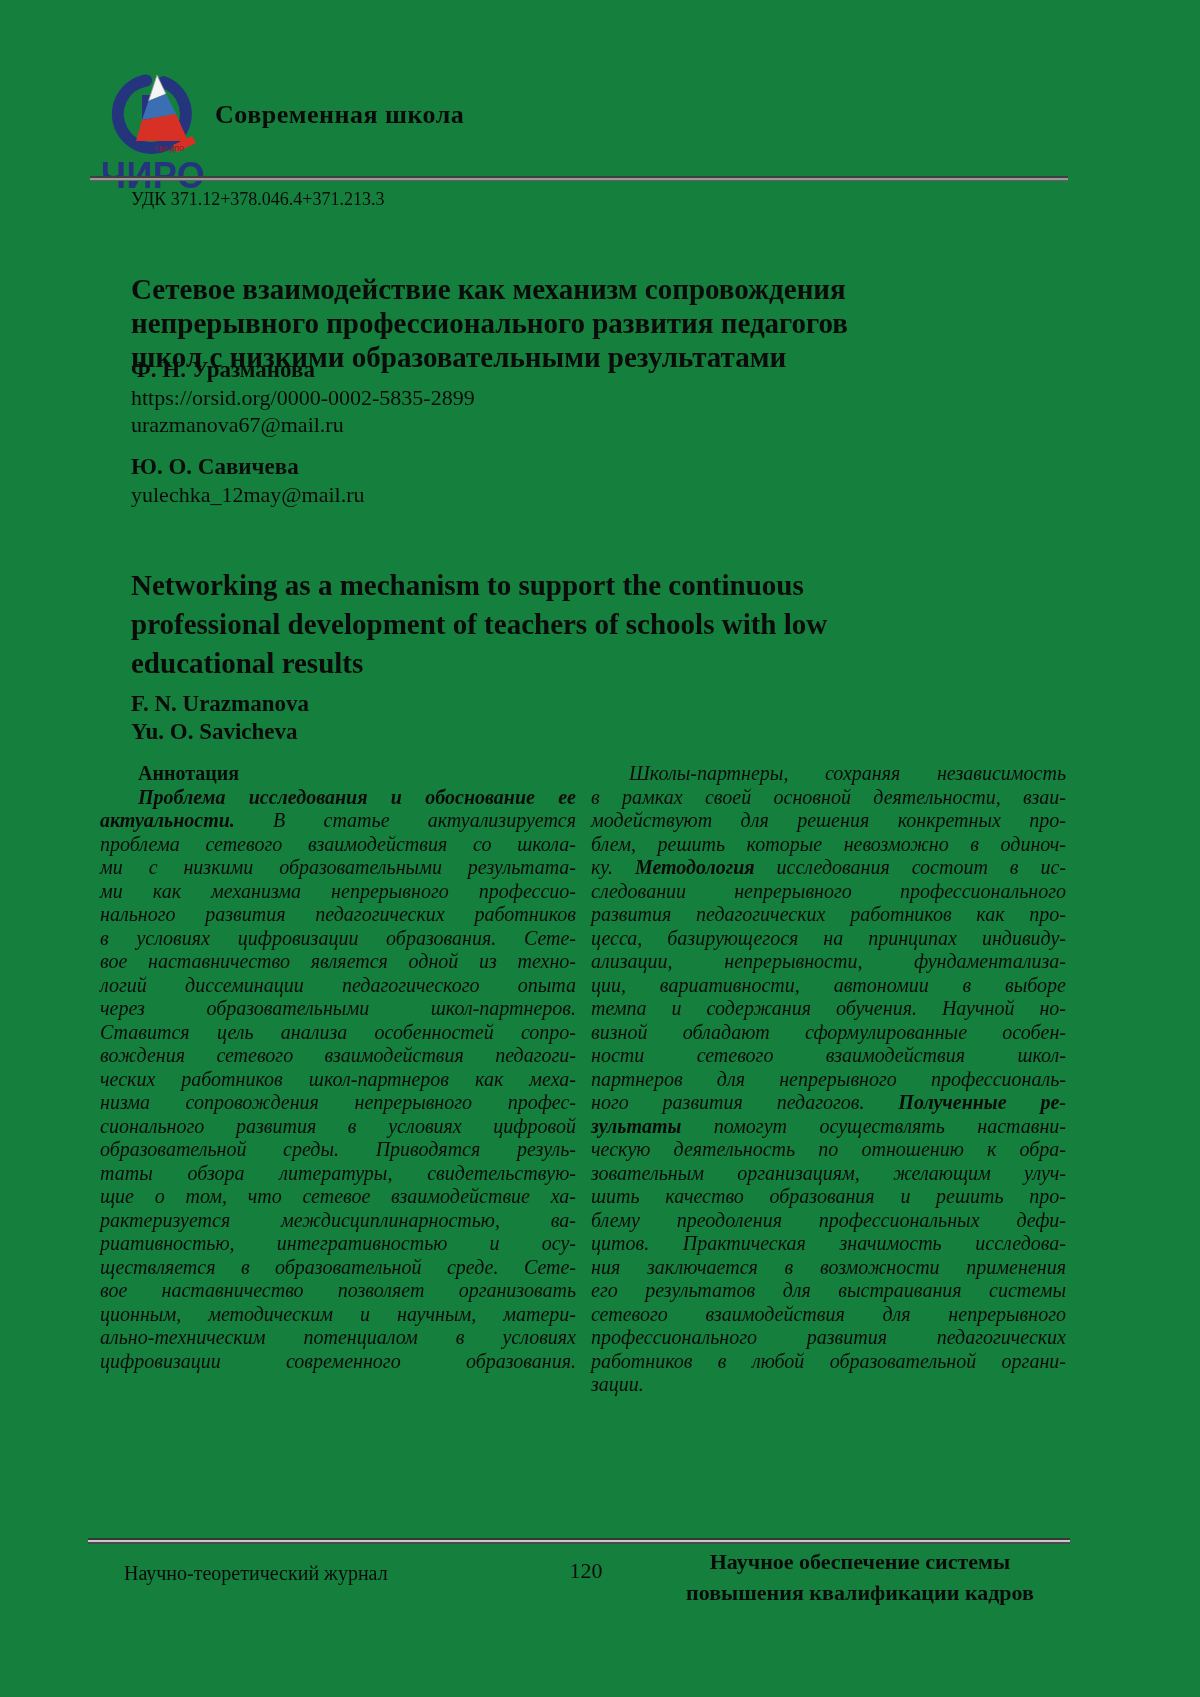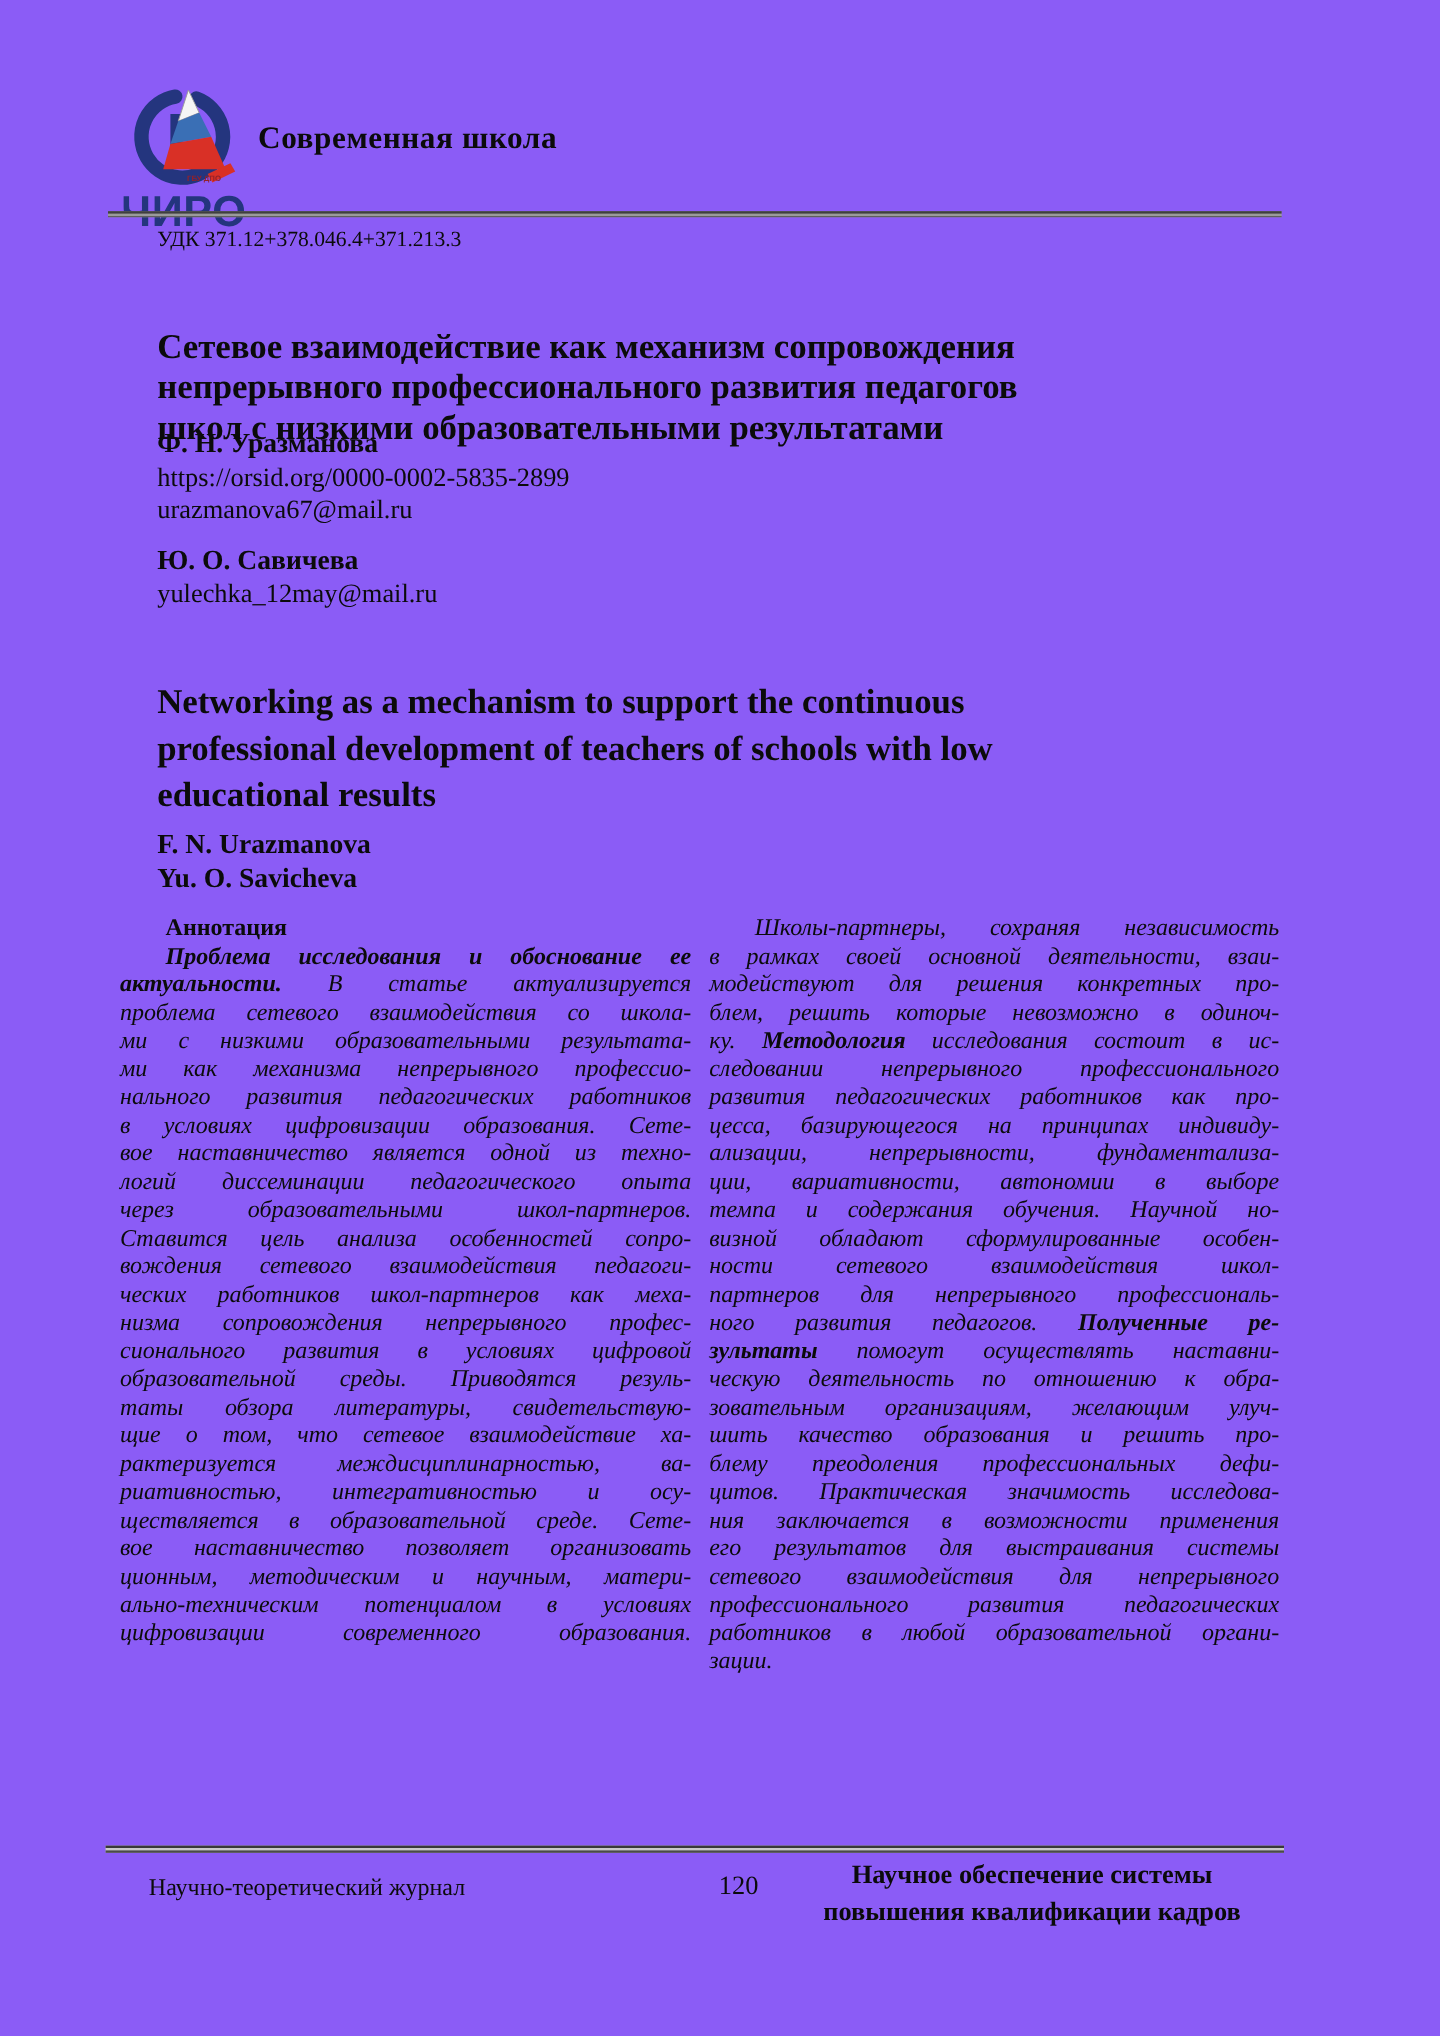--- a/index.html
+++ b/index.html
@@ -1,19 +1,19 @@
 <!DOCTYPE html>
 <html><head>
 <meta charset="utf-8">
 <style>
   html,body{margin:0;padding:0;background:#e9e9e9;}
   .page{
     position:relative;
     width:1200px;height:1697px;
-    background:#8b5cf6;
+    background:#15803d;
     margin:0 auto;
     font-family:"Liberation Serif","DejaVu Serif",serif;
     color:#0b0b0b;
     overflow:hidden;
   }
   .abs{position:absolute;}
 
   
   .journal-name{left:215px;top:100px;font-size:26px;font-weight:bold;letter-spacing:.5px;}
   .header-rule{left:90px;top:176px;width:978px;height:2px;background:#9a9a9a;
@@ -46,21 +46,21 @@
   .abs-line.indent{text-indent:38px;}
   .abs-line.line-left{-moz-text-align-last:left;text-align-last:left;}
   .st-i{font-style:italic;}
   .st-bi{font-style:italic;font-weight:bold;}
   .st-b{font-weight:bold;font-style:normal;}
 
   
   .footer-rule{left:88px;top:1538px;width:982px;height:2px;background:#c9c9c9;
     border-top:2px solid #383838;border-bottom:2px solid #4a4a4a;}
   .footer-left{left:124px;top:1562px;font-size:20px;text-align:center;}
-  .footer-page{left:540px;top:1558px;width:92px;font-size:22px;text-align:right;font-family:Liberation Serif, serif;}
+  .footer-page{left:540px;top:1558px;width:92px;font-size:22px;text-align:center;font-family:Liberation Serif, serif;}
   .footer-right{left:650px;top:1546px;width:420px;font-size:22px;line-height:31px;text-align:center;font-weight:bold;}
 </style>
 </head>
 <body>
 
 <div class="page">
 
   <svg class="abs logo" viewBox="0 0 104 132">
     <path d="M 60.6 14.1 A 34 34 0 1 1 43.1 12.5" fill="none" stroke-width="12" stroke-linecap="round" stroke="#24357e"></path>
     <path d="M 44 27 V 54 Q 44 66 56 66 L 70 66" fill="none" stroke-width="10" stroke="#24357e"></path>

